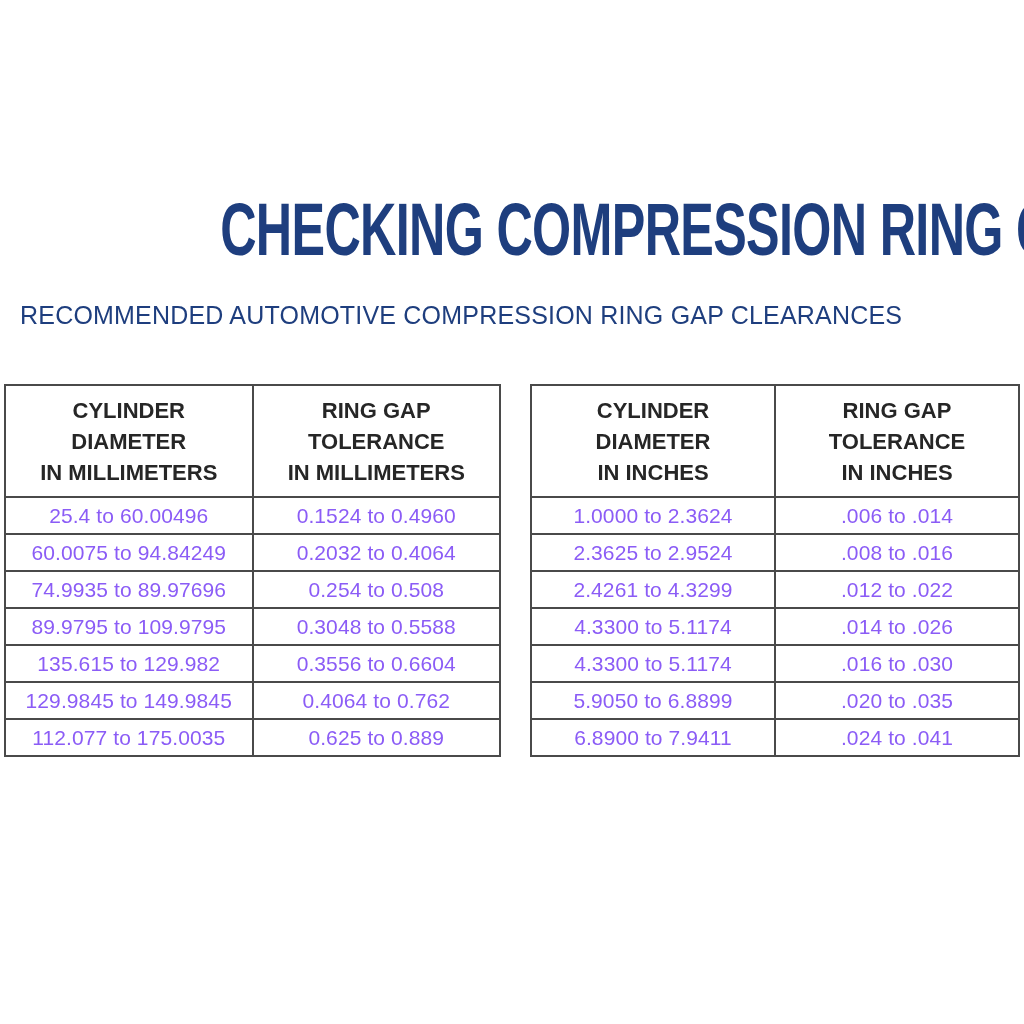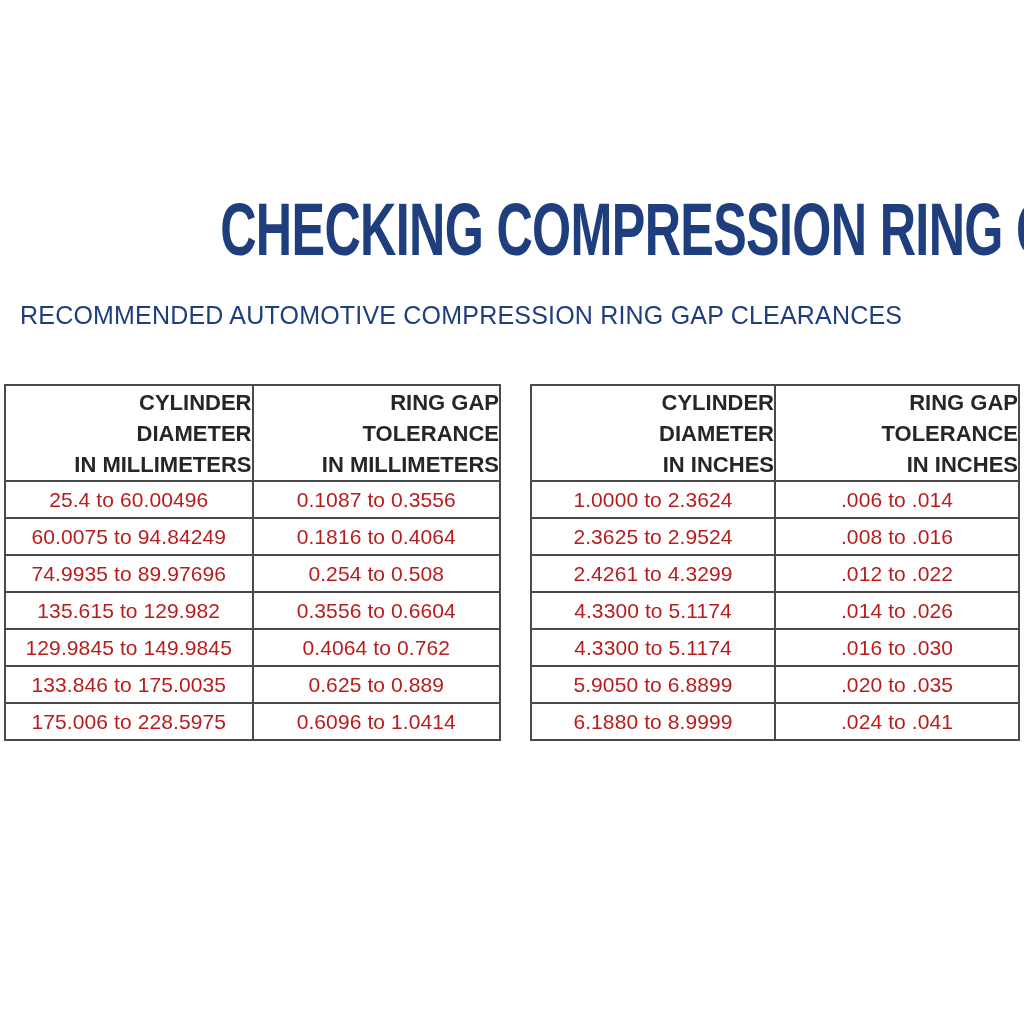--- a/index.html
+++ b/index.html
@@ -50,30 +50,29 @@
     border-collapse: collapse;
     table-layout: fixed;
     background: #ffffff;
   }
   .table-mm { left: 4px;   width: 497px; }
   .table-in { left: 530px; width: 490px; }
   .data-table th, .data-table td {
     border: 2px solid #4a4a4a;
     text-align: center;
     vertical-align: middle;
-    color: #b91c1c;
+    color: #8b5cf6;
   }
   .data-table th {
-    height: 96px;
+    height: 112px;
     font-size: 22px;
     line-height: 31px;
     font-weight: bold;
     white-space: pre-line;
     color: #262626;
-    text-align: right;
   }
   .data-table td {
     height: 37px;
     font-size: 21px;
     font-weight: normal;
     letter-spacing: 0.1px;
   }
 </style>
 </head>
 <body>
@@ -93,45 +92,45 @@
 DIAMETER
 IN MILLIMETERS</th>
         <th>RING GAP
 TOLERANCE
 IN MILLIMETERS</th>
       </tr>
     </thead>
     <tbody>
       <tr>
         <td>25.4 to 60.00496</td>
-        <td>0.1087 to 0.3556</td>
+        <td>0.1524 to 0.4960</td>
       </tr>
       <tr>
         <td>60.0075 to 94.84249</td>
-        <td>0.1816 to 0.4064</td>
+        <td>0.2032 to 0.4064</td>
       </tr>
       <tr>
         <td>74.9935 to 89.97696</td>
         <td>0.254 to 0.508</td>
+      </tr>
+      <tr>
+        <td>89.9795 to 109.9795</td>
+        <td>0.3048 to 0.5588</td>
       </tr>
       <tr>
         <td>135.615 to 129.982</td>
         <td>0.3556 to 0.6604</td>
       </tr>
       <tr>
         <td>129.9845 to 149.9845</td>
         <td>0.4064 to 0.762</td>
       </tr>
       <tr>
-        <td>133.846 to 175.0035</td>
+        <td>112.077 to 175.0035</td>
         <td>0.625 to 0.889</td>
-      </tr>
-      <tr>
-        <td>175.006 to 228.5975</td>
-        <td>0.6096 to 1.0414</td>
       </tr>
     </tbody>
   </table>
 
   <table class="data-table table-in">
     <thead>
       <tr>
         <th>CYLINDER
 DIAMETER
 IN INCHES</th>
@@ -159,19 +158,19 @@
       </tr>
       <tr>
         <td>4.3300 to 5.1174</td>
         <td>.016 to .030</td>
       </tr>
       <tr>
         <td>5.9050 to 6.8899</td>
         <td>.020 to .035</td>
       </tr>
       <tr>
-        <td>6.1880 to 8.9999</td>
+        <td>6.8900 to 7.9411</td>
         <td>.024 to .041</td>
       </tr>
     </tbody>
   </table>
 
 </div>
 
 </body></html>

